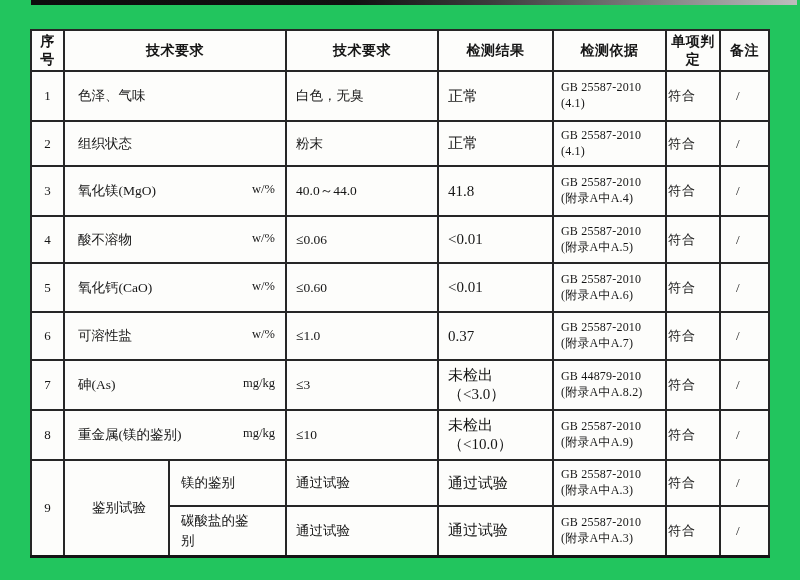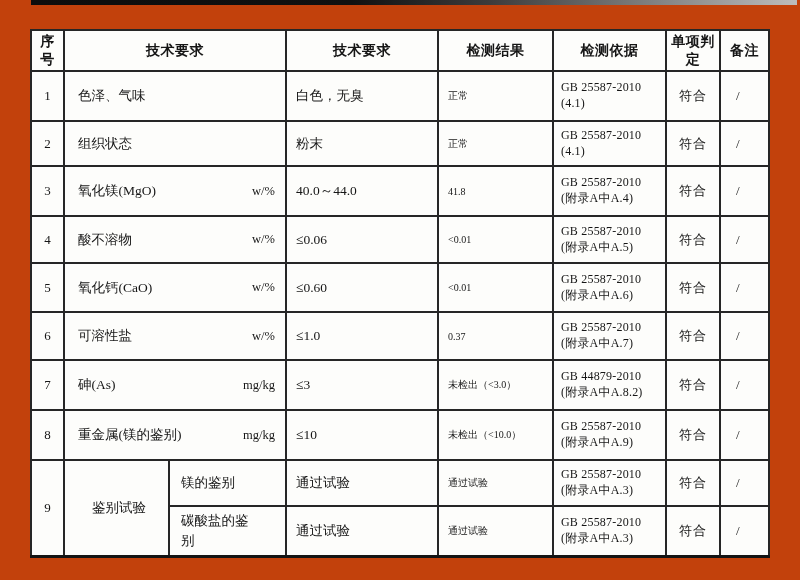--- a/index.html
+++ b/index.html
@@ -1,19 +1,19 @@
 <!DOCTYPE html>
 <html><head>
 <meta charset="utf-8">
 <style>
   html,body { margin:0; padding:0; background:#ffffff; }
   .page {
     position:relative;
     width:800px; height:580px;
-    background:#c2410c;
+    background:#22c55e;
     font-family:"Liberation Serif","DejaVu Serif",serif;
     color:#161616;
     overflow:hidden;
   }
   .scan-bar {
     position:absolute; top:0; left:31px; width:766px; height:5px;
     background:linear-gradient(to right,#0d0d0d 0%,#111111 42%,#3c3c3c 60%,#8d8d8d 85%,#bdbdbd 100%);
   }
   table.report {
     position:absolute; left:30px; top:29px;
@@ -31,26 +31,26 @@
   .report th {
     font-weight:bold;
     font-size:14px;
     text-align:center;
     padding:2px 2px;
     line-height:1.25;
     letter-spacing:0.5px;
   }
   .cell-no { text-align:center; font-size:13px; }
   .item-cell { padding:2px 10px 2px 13px; font-size:13.5px; }
-  .item-flex { display:flex; justify-content:space-between; align-items:center; }
+  .item-flex { display:flex; justify-content:space-between; align-items:flex-start; }
   .item-unit { font-size:12.5px; font-family:"Liberation Serif","DejaVu Serif",serif; }
   .req-cell  { padding:2px 14px 2px 9px;  font-size:13.5px; }
-  .res-cell  { padding:2px 22px 2px 9px;  font-size:10px;border-radius:25px; }
+  .res-cell  { padding:2px 22px 2px 9px;  font-size:15px;border-radius:25px; }
   .basis-cell{ padding:2px 19px 2px 7px;  font-size:12px; line-height:1.3; letter-spacing:0.2px; word-break:break-all; }
-  .judg-cell { text-align:center; font-size:13px; letter-spacing:1px; }
+  .judg-cell { font-size:13px; letter-spacing:1px; }
   .rem-cell  { padding:2px 4px 2px 15px; font-size:13px; }
   .sub-item-cell { padding:2px 6px 2px 11px; font-size:13.5px; }
   .sub-name { display:inline-block; max-width:5.4em; line-height:1.45; }
   .group-item-cell { padding:2px 6px 2px 27px; font-size:13.5px; }
 </style>
 </head>
 <body>
 
 <div class="page">
   <div class="scan-bar"></div>

